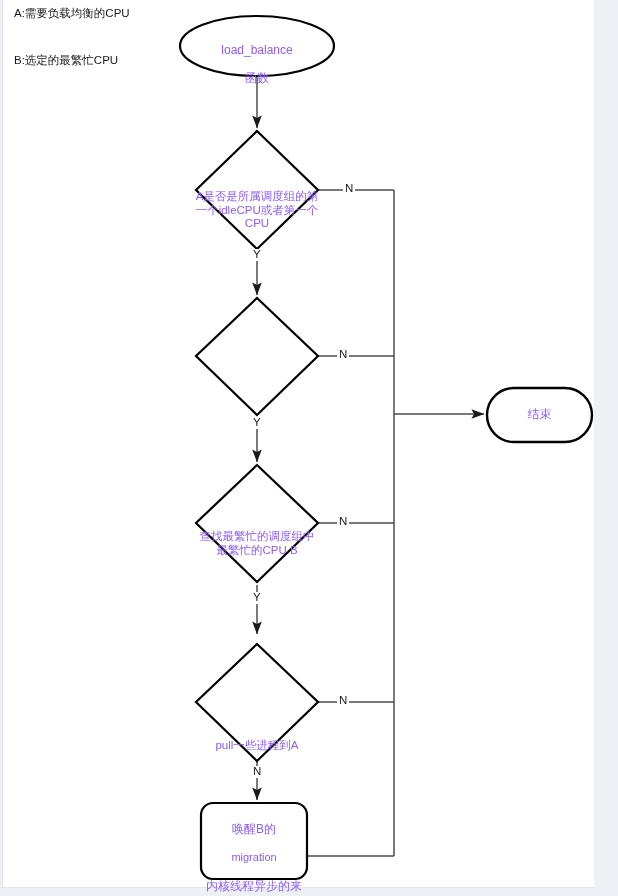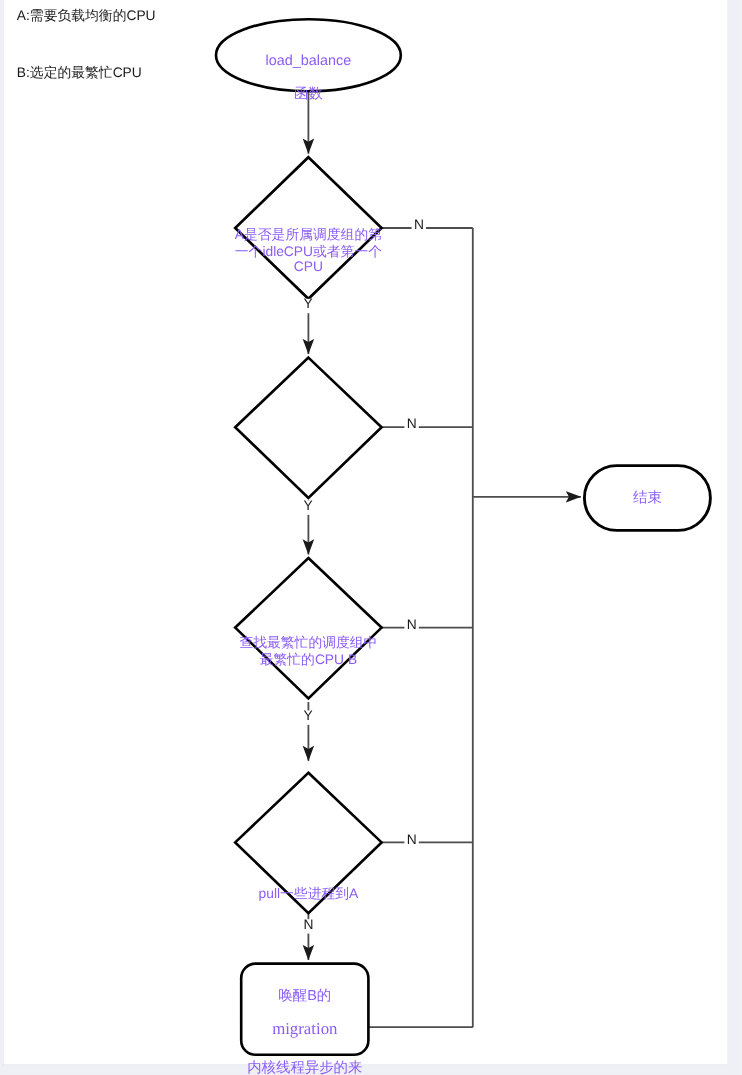--- a/index.html
+++ b/index.html
@@ -7,21 +7,20 @@
     padding: 0;
     background: #eef0f6;
     font-family: "Liberation Sans", "DejaVu Sans", sans-serif;
   }
   #page {
     position: relative;
     width: 594px;
     height: 896px;
     overflow: hidden;
     background: #eef0f6;
-    padding-left: 12px;
   }
   #sheet {
     position: absolute;
     left: 2px;
     top: 0px;
     width: 612px;
     height: 888px;
     background: #ffffff;
     border: 1px solid #e3e6ef;
     border-top: none;
@@ -58,22 +57,22 @@
     margin-top: 44px;
   }
   .term-label {
     font-size: 12px;
   }
   .proc-label {
     font-size: 12px;
     line-height: 1.2;
   }
   .mono-line {
-    font-family: Liberation Serif, serif;
-    font-size: 14px;
+    font-family: Liberation Sans, sans-serif;
+    font-size: 11px;
   }
   .edge-label {
     position: absolute;
     font-size: 11.5px;
     color: #1a1a1a;
     background: #ffffff;
     padding: 0 2px;
     line-height: 1;
     text-align: center;
   }

